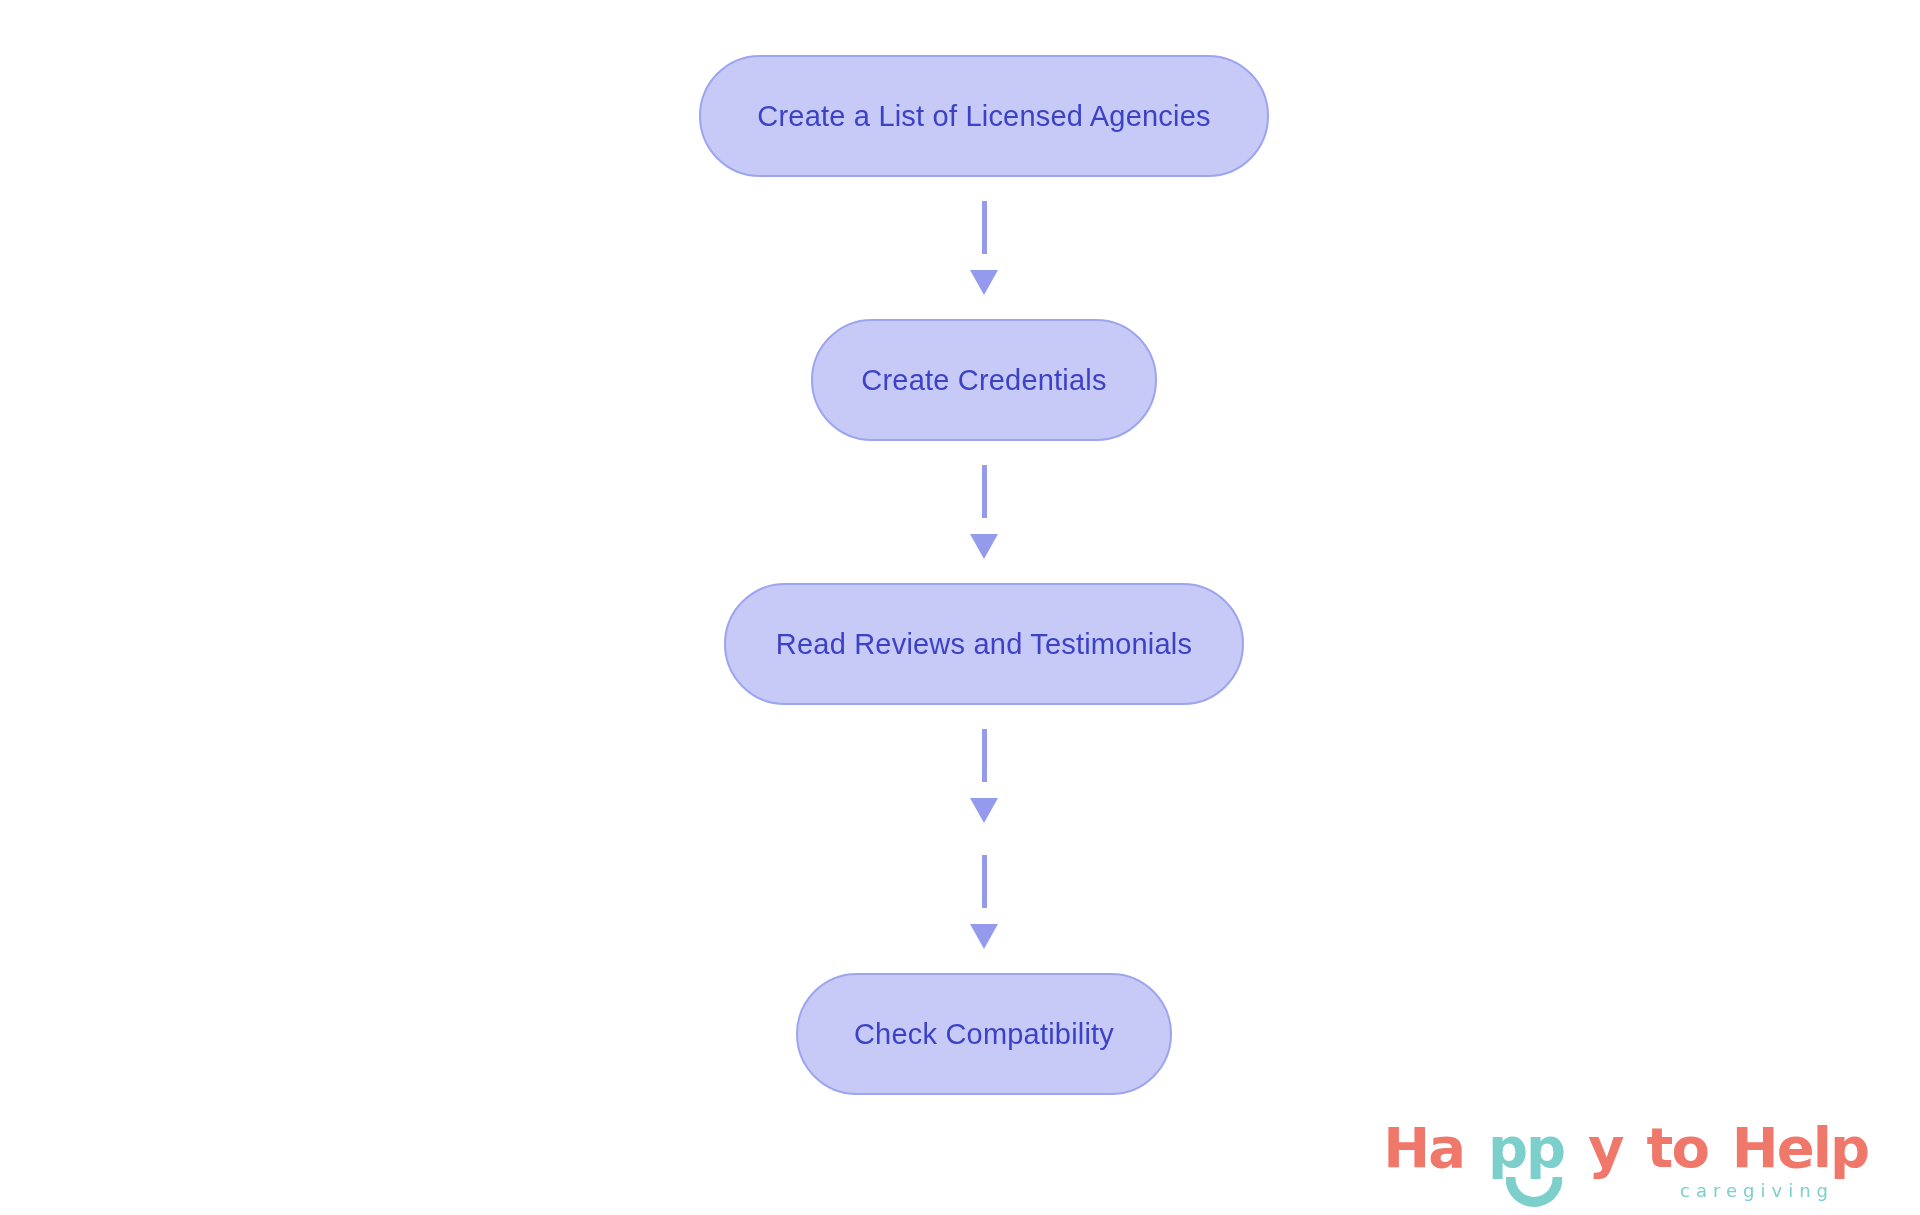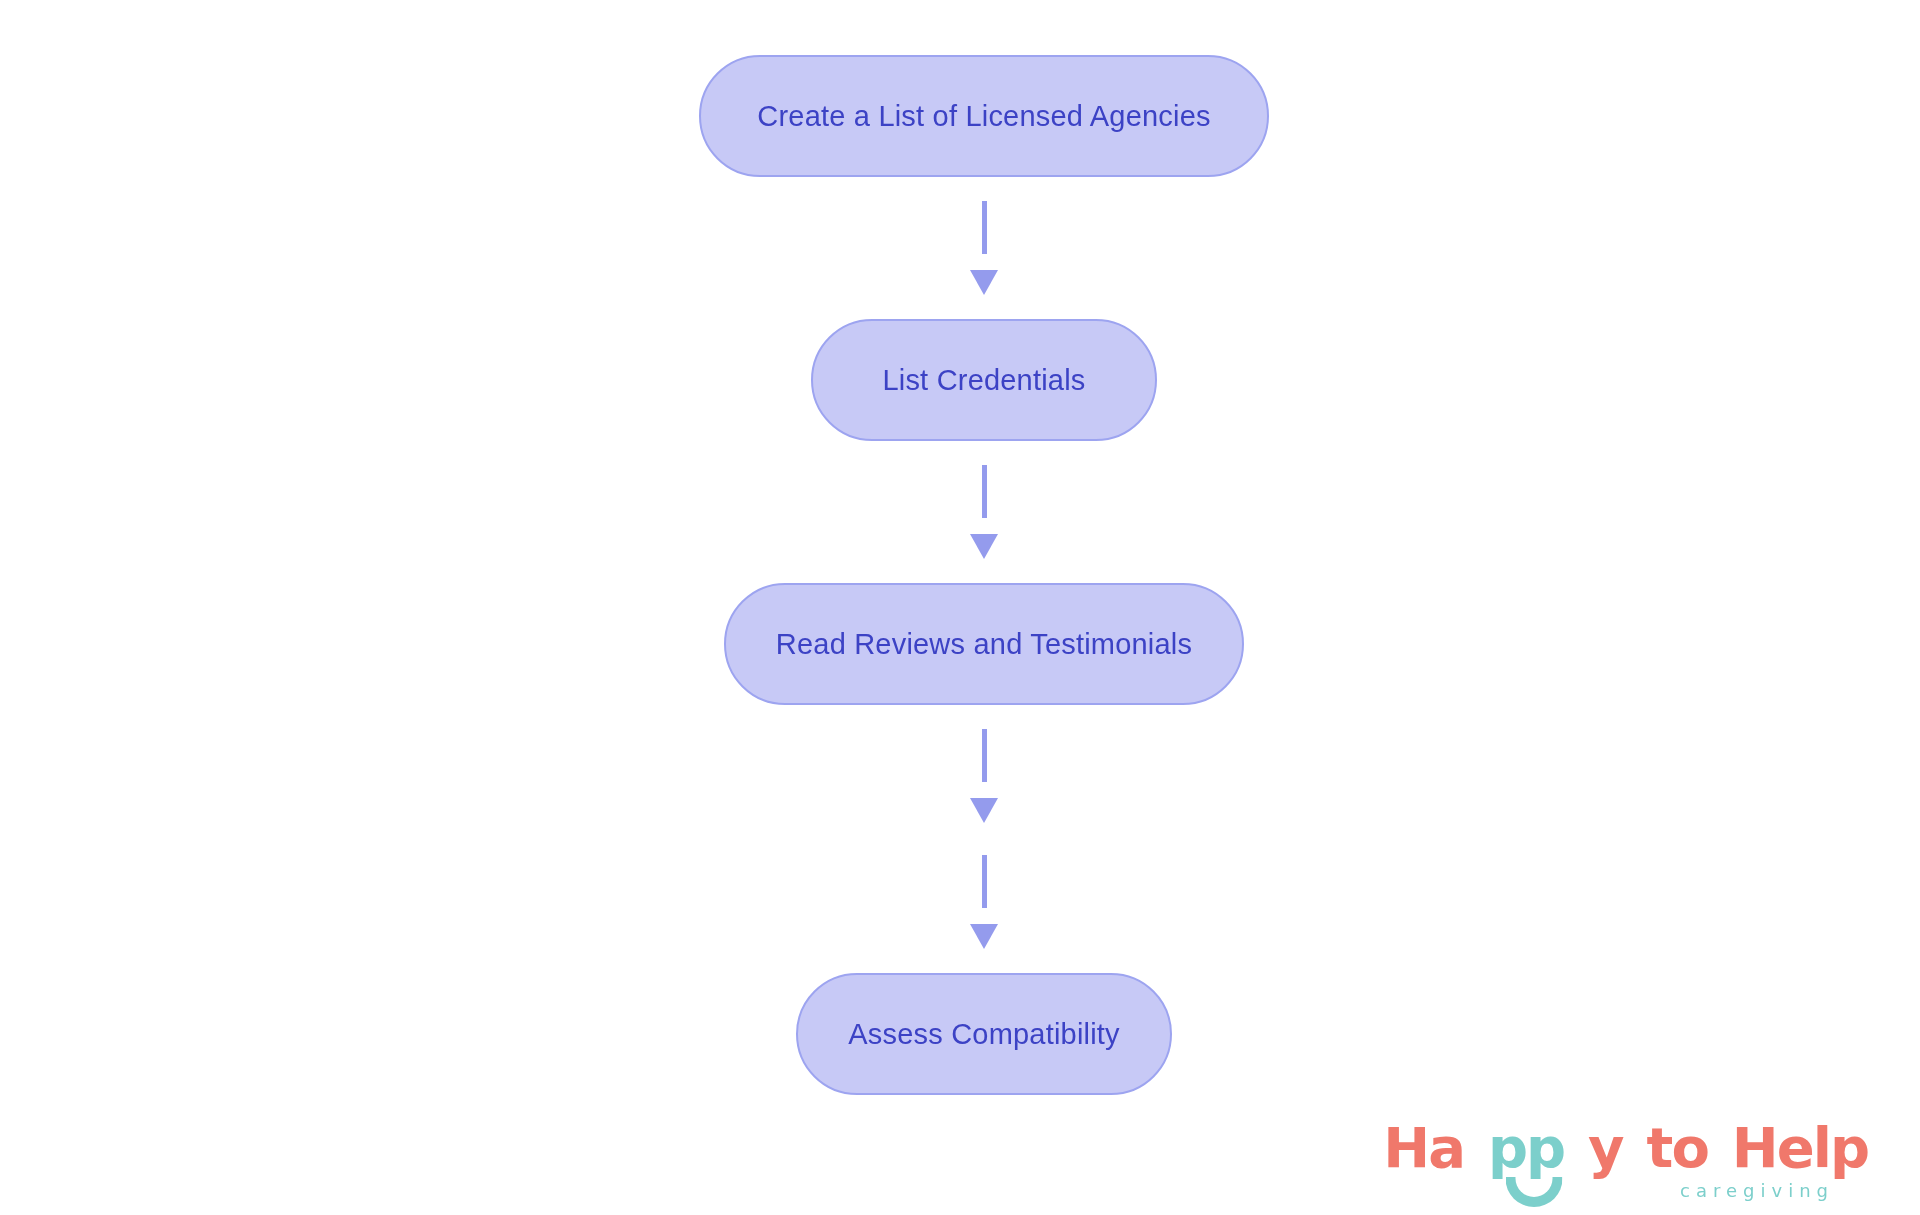--- a/index.html
+++ b/index.html
@@ -122,21 +122,21 @@
     <div class="node n1">
       <span>Create a List of Licensed Agencies</span>
     </div>
 
     <div class="arrow">
       <div class="arrow-line"></div>
       <div class="arrow-head"></div>
     </div>
 
     <div class="node n2">
-      <span>List Credentials</span>
+      <span>Create Credentials</span>
     </div>
 
     <div class="arrow">
       <div class="arrow-line"></div>
       <div class="arrow-head"></div>
     </div>
 
     <div class="node n3">
       <span>Read Reviews and Testimonials</span>
     </div>
@@ -146,21 +146,21 @@
       <div class="arrow-head"></div>
     </div>
 
 
     <div class="arrow">
       <div class="arrow-line"></div>
       <div class="arrow-head"></div>
     </div>
 
     <div class="node n5">
-      <span>Assess Compatibility</span>
+      <span>Check Compatibility</span>
     </div>
 
   </div>
 
   <div class="logo">
     <div class="logo-title">
       <span class="coral">Ha</span><span class="teal pp-wrap"><span>pp</span><span class="smile"></span></span><span class="coral">y</span><span class="coral logo-word-gap">to</span><span class="coral logo-word-gap">Help</span>
     </div>
     <div class="logo-tagline">caregiving</div>
   </div>

